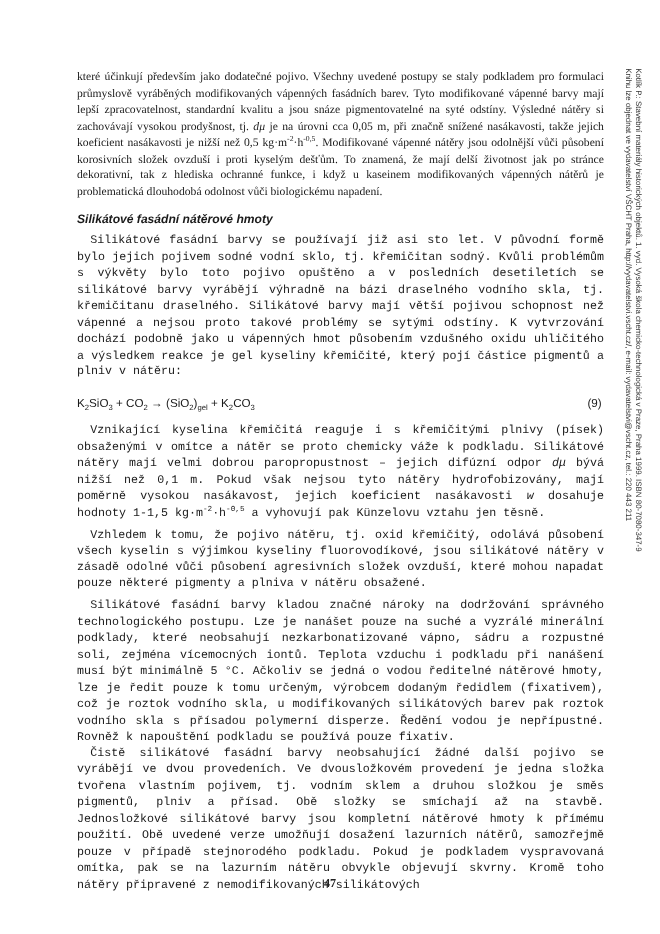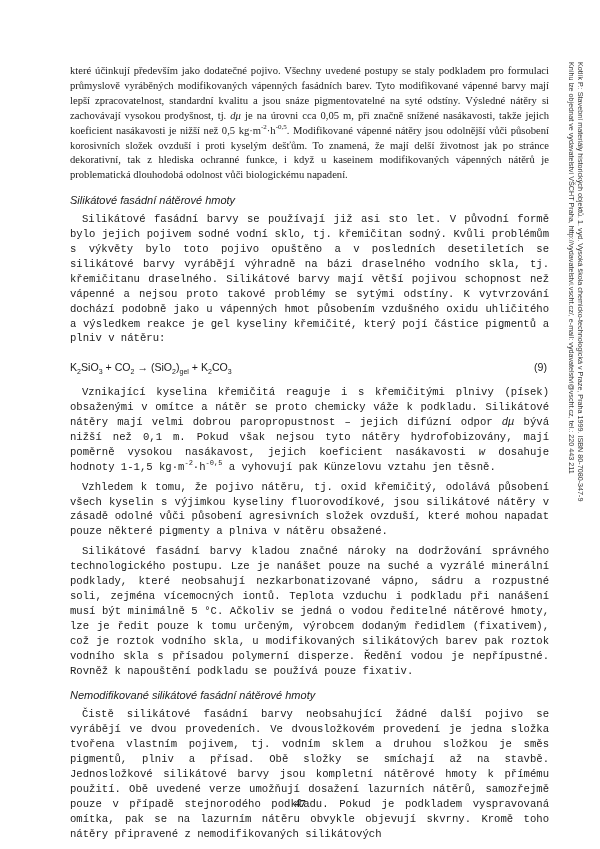--- a/index.html
+++ b/index.html
@@ -7,21 +7,21 @@
   .page {
     position: absolute; left: 70px; top: 64px; width: 479px;
     font-family: "Liberation Serif", serif; font-size: 10.6px; line-height: 14.9px;
     color: #1a1a1a; text-align: justify;
   }
   .page p { margin: 0; }
   .p-first { text-indent: 0; }
   .p-ind { text-indent: 12px; font-family: Liberation Mono, monospace; }
   .gap { margin-top: 5px !important; }
   h2.sec {
-    font-family: "Liberation Sans", sans-serif; font-style: italic; font-weight: normal;
+    font-family: "Liberation Sans", sans-serif; font-style: italic; font-weight: bold;
     font-size: 11px; margin: 10px 0 4px 0; color: #1a1a1a;
   }
   .eq {
     font-family: "Liberation Sans", sans-serif; font-size: 10.6px;
     display: flex; justify-content: space-between; margin: 14px 0 10px 0; padding-right: 2px;
   }
   sub, sup { font-size: 7px; line-height: 0; }
   .it { font-style: italic; }
   .pagenum {
     position: absolute; left: 0; width: 600px; top: 797px; text-align: center;
@@ -48,21 +48,20 @@
     <span><span>K</span><sub>2</sub><span>SiO</span><sub>3</sub><span> + CO</span><sub>2</sub><span> → (SiO</span><sub>2</sub><span>)</span><sub>gel</sub><span> + K</span><sub>2</sub><span>CO</span><sub>3</sub></span>
     <span>(9)</span>
   </div>
 
   <p class="p-ind"><span>Vznikající kyselina křemičitá reaguje i s křemičitými plnivy (písek) obsaženými v omítce a nátěr se proto chemicky váže k podkladu. Silikátové nátěry mají velmi dobrou paropropustnost – jejich difúzní odpor </span><span class="it">dμ</span><span> bývá nižší než 0,1 m. Pokud však nejsou tyto nátěry hydrofobizovány, mají poměrně vysokou nasákavost, jejich koeficient nasákavosti </span><span class="it">w</span><span> dosahuje hodnoty 1-1,5 kg·m</span><sup>-2</sup><span>·h</span><sup>-0,5</sup><span> a vyhovují pak Künzelovu vztahu jen těsně.</span></p>
 
   <p class="p-ind gap">Vzhledem k tomu, že pojivo nátěru, tj. oxid křemičitý, odolává působení všech kyselin s výjimkou kyseliny fluorovodíkové, jsou silikátové nátěry v zásadě odolné vůči působení agresivních složek ovzduší, které mohou napadat pouze některé pigmenty a plniva v nátěru obsažené.</p>
 
   <p class="p-ind gap">Silikátové fasádní barvy kladou značné nároky na dodržování správného technologického postupu. Lze je nanášet pouze na suché a vyzrálé minerální podklady, které neobsahují nezkarbonatizované vápno, sádru a rozpustné soli, zejména vícemocných iontů. Teplota vzduchu i podkladu při nanášení musí být minimálně 5 °C. Ačkoliv se jedná o vodou ředitelné nátěrové hmoty, lze je ředit pouze k tomu určeným, výrobcem dodaným ředidlem (fixativem), což je roztok vodního skla, u modifikovaných silikátových barev pak roztok vodního skla s přísadou polymerní disperze. Ředění vodou je nepřípustné. Rovněž k napouštění podkladu se používá pouze fixativ.</p>
 
-  <h2 class="sec">Nemodifikované silikátové fasádní nátěrové hmoty</h2>
 
   <p class="p-ind">Čistě silikátové fasádní barvy neobsahující žádné další pojivo se vyrábějí ve dvou provedeních. Ve dvousložkovém provedení je jedna složka tvořena vlastním pojivem, tj. vodním sklem a druhou složkou je směs pigmentů, plniv a přísad. Obě složky se smíchají až na stavbě. Jednosložkové silikátové barvy jsou kompletní nátěrové hmoty k přímému použití. Obě uvedené verze umožňují dosažení lazurních nátěrů, samozřejmě pouze v případě stejnorodého podkladu. Pokud je podkladem vyspravovaná omítka, pak se na lazurním nátěru obvykle objevují skvrny. Kromě toho nátěry připravené z nemodifikovaných silikátových</p>
 </div>
 
 <div class="side">
   <div>Kotlík P.: Stavební materiály historických objektů. 1. vyd. Vysoká škola chemicko-technologická v Praze, Praha 1999. ISBN 80-7080-347-9</div>
   <div>Knihu lze objednat ve vydavatelství VŠCHT Praha, http://vydavatelstvi.vscht.cz/, e-mail: vydavatelstvi@vscht.cz, tel.: 220 443 211</div>
 </div>
 
 <div class="pagenum">47</div>

